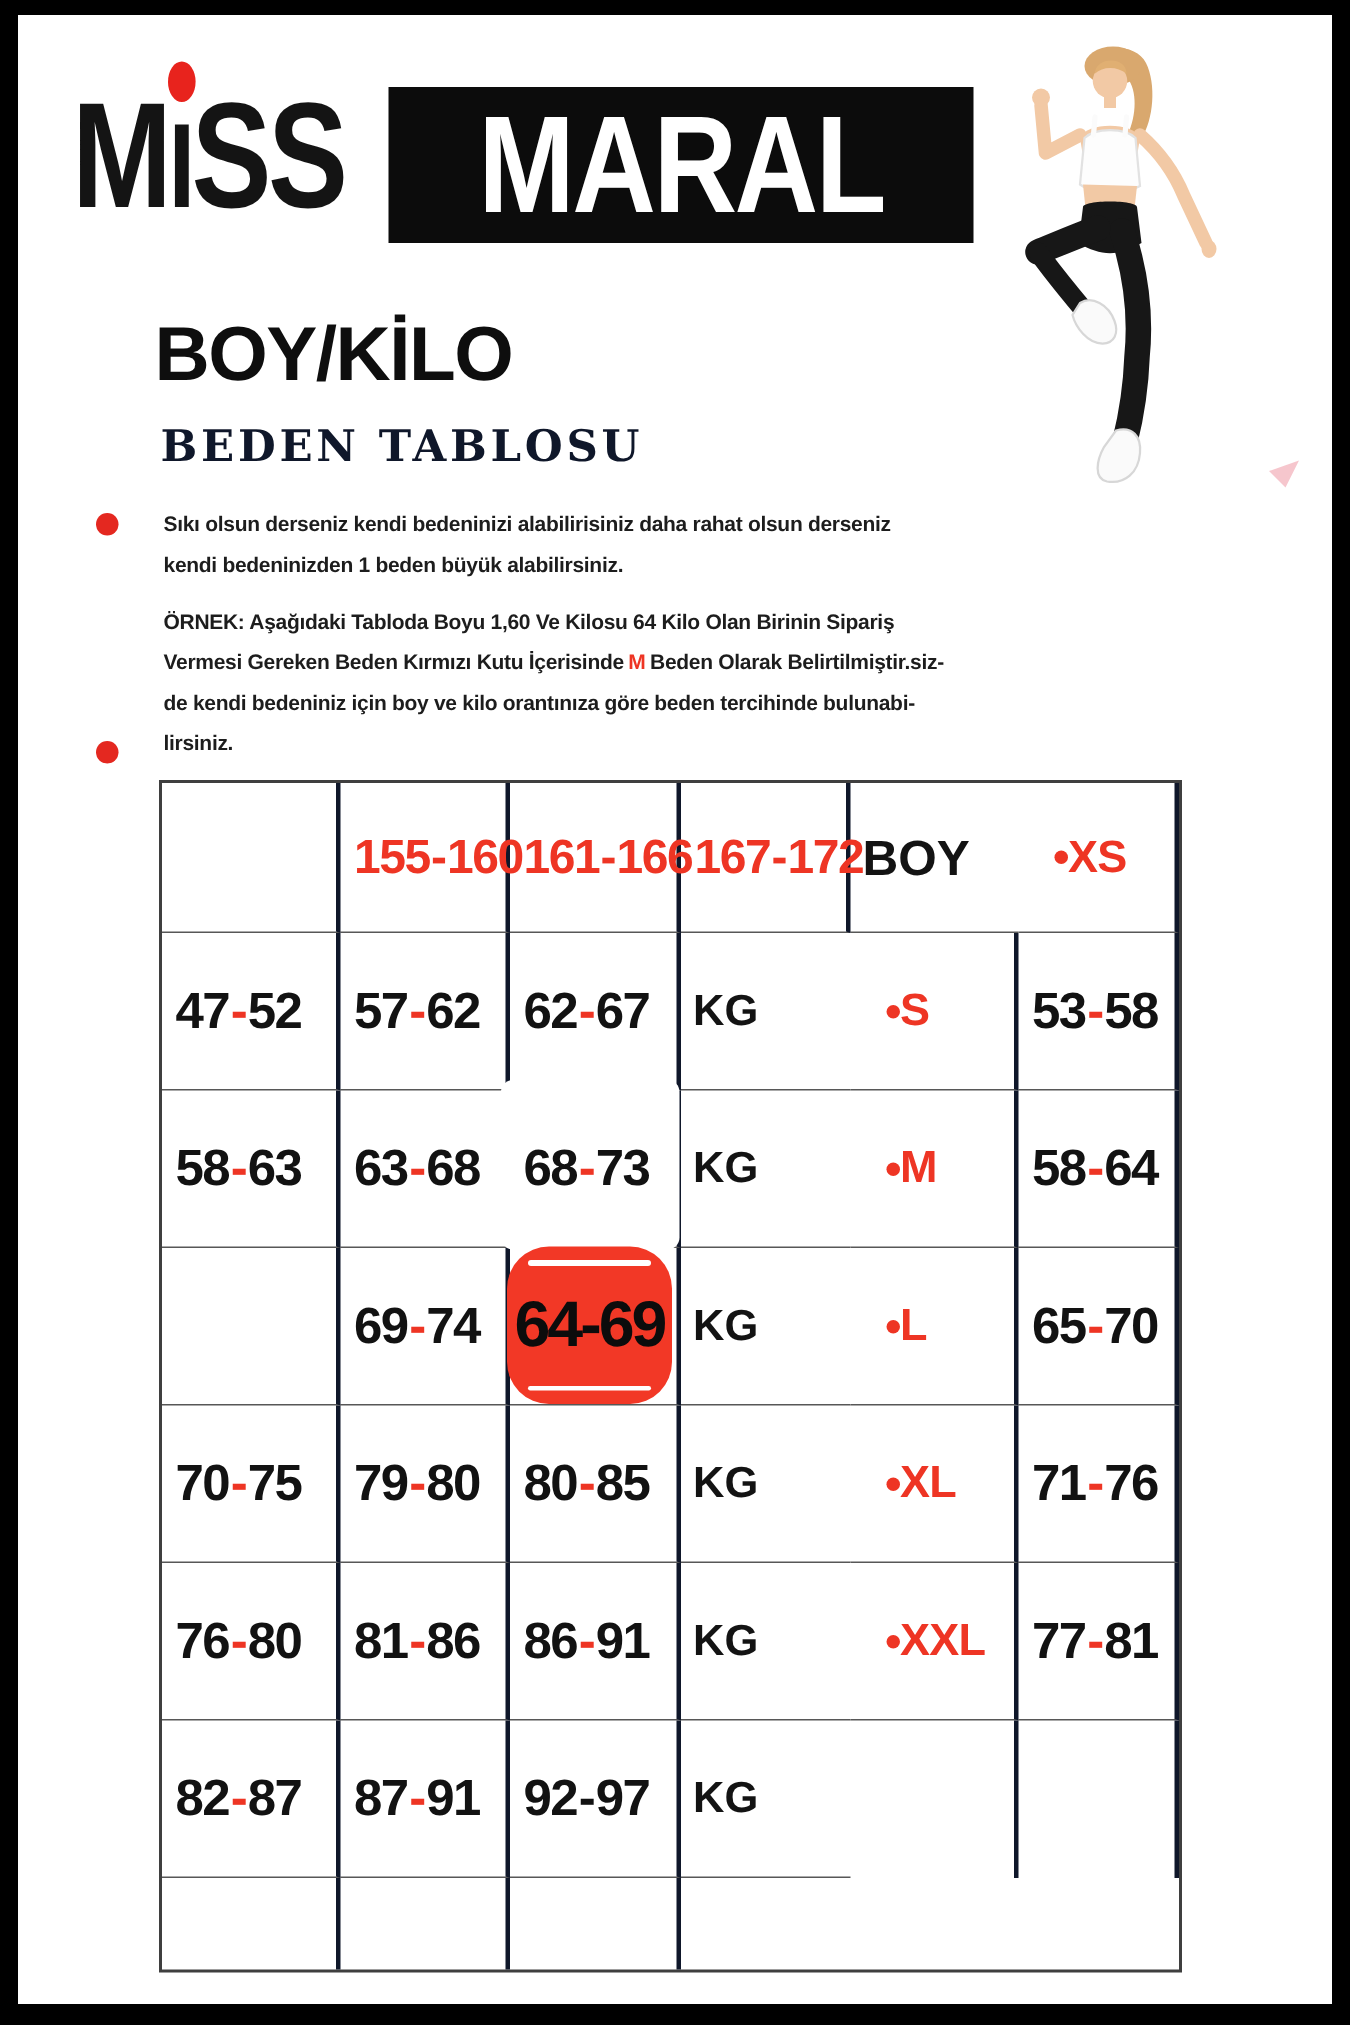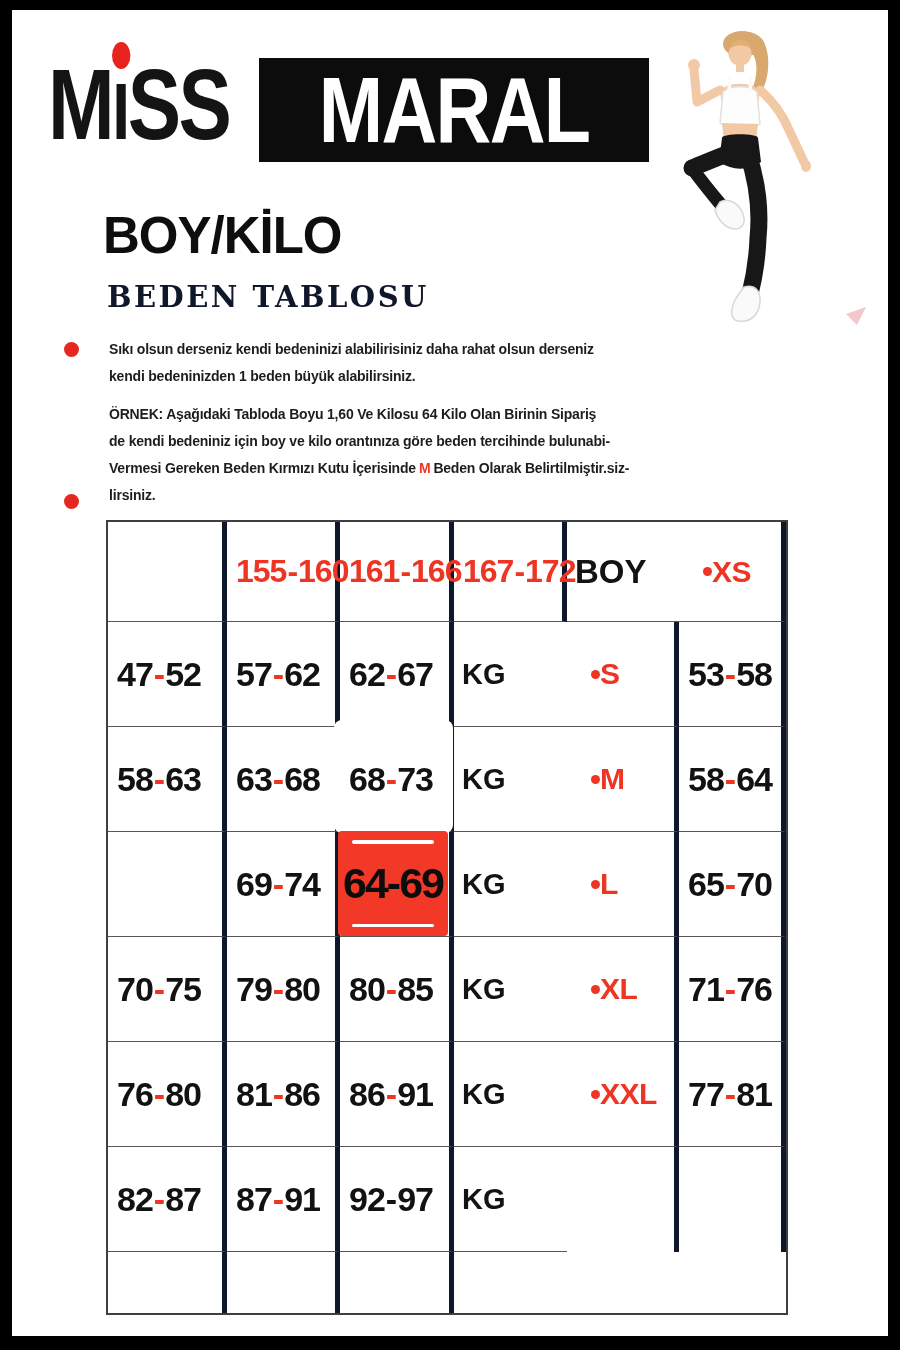--- a/index.html
+++ b/index.html
@@ -34,41 +34,41 @@
   .note1{top:336px;}
   .note2{top:401px;align-items:flex-end;}
   .bullet{width:15px;height:15px;border-radius:50%;background:#e42820;margin-top:6px;flex:none;}
   .note-lines{font-size:14px;line-height:27px;font-weight:700;color:#1d1d1d;letter-spacing:-0.2px;white-space:nowrap;}
   .m-red{color:var(--red);font-weight:800;margin:0 3px;}
 
   
   .table-wrap{position:absolute;left:106px;top:520px;}
   .grid{display:grid;grid-template-columns:119px 113px 114px 113px 112px 107px;
         grid-template-rows:100px repeat(6,105px) 61px;border:2px solid #3f3f3f;background:#fff;}
-  .cell{border-right:5px solid #0f172a;border-bottom:1px solid #575757;display:flex;align-items:center;position:relative;}
+  .cell{border-right:3px solid #0f172a;border-bottom:1px solid #575757;display:flex;align-items:center;position:relative;}
   .cell.cL{border-right:none;}
   .cell.rL{border-bottom:none;}
   .cnt{position:relative;z-index:2;}
   .cell.data{padding-left:9px;}
   .range{font-size:34px;font-weight:800;letter-spacing:-1px;color:#121212;}
   .head .range{color:var(--red);font-size:32px;}
   .head .range .dash{color:var(--red);}
   .dash{color:var(--red);margin:0 1px;}
   .dash.black{color:#121212;}
   .unit{font-size:29px;font-weight:800;padding-left:8px;}
   .unit.boy .cnt{font-size:33px;}
   .size-cell{padding-left:24px;}
   .size-dot{width:9px;height:9px;border-radius:50%;background:var(--red);flex:none;position:relative;z-index:2;}
   .size-label{color:var(--red);font-size:30px;font-weight:800;letter-spacing:-0.5px;}
 
   
   .white-card{position:absolute;left:228px;top:200px;width:119px;height:113px;background:#fff;
               border-radius:8px;z-index:1;}
   .red-card{position:absolute;left:232px;top:311px;width:110px;height:105px;background:var(--box-red);
-            border-radius:4px;z-index:3;display:flex;align-items:center;justify-content:center;}
+            border-radius:28px;z-index:3;display:flex;align-items:center;justify-content:center;}
   .red-card .hline{position:absolute;left:14px;right:14px;height:3.5px;border-radius:2px;background:#fff;}
   .hline.top{top:9px;}
   .hline.bottom{bottom:9px;}
   .red-value{font-size:43px;font-weight:800;letter-spacing:-2px;color:#0c0c0c;}
 
   
   .model{position:absolute;left:650px;top:26px;width:240px;height:312px;}
 </style>
 </head>
 <body>
@@ -123,22 +123,22 @@
     <div class="note-lines">
       <div>Sıkı olsun derseniz kendi bedeninizi alabilirisiniz daha rahat olsun derseniz</div>
       <div>kendi bedeninizden 1 beden büyük alabilirsiniz.</div>
     </div>
   </div>
 
   <div class="note note2">
     <span class="bullet"></span>
     <div class="note-lines">
       <div>ÖRNEK: Aşağıdaki Tabloda Boyu 1,60 Ve Kilosu 64 Kilo Olan Birinin Sipariş</div>
+      <div><span>Vermesi Gereken Beden Kırmızı Kutu İçerisinde</span><span class="m-red">M</span><span>Beden Olarak Belirtilmiştir.siz-</span></div>
       <div>de kendi bedeniniz için boy ve kilo orantınıza göre beden tercihinde bulunabi-</div>
-      <div><span>Vermesi Gereken Beden Kırmızı Kutu İçerisinde</span><span class="m-red">M</span><span>Beden Olarak Belirtilmiştir.siz-</span></div>
       <div>lirsiniz.</div>
     </div>
   </div>
 
   <div class="table-wrap">
     <div class="grid" id="grid">
         <div class="cell corner"></div>
         <div class="cell data head">
           <span class="cnt range">155<span class="dash">-</span>160</span>
         </div>

